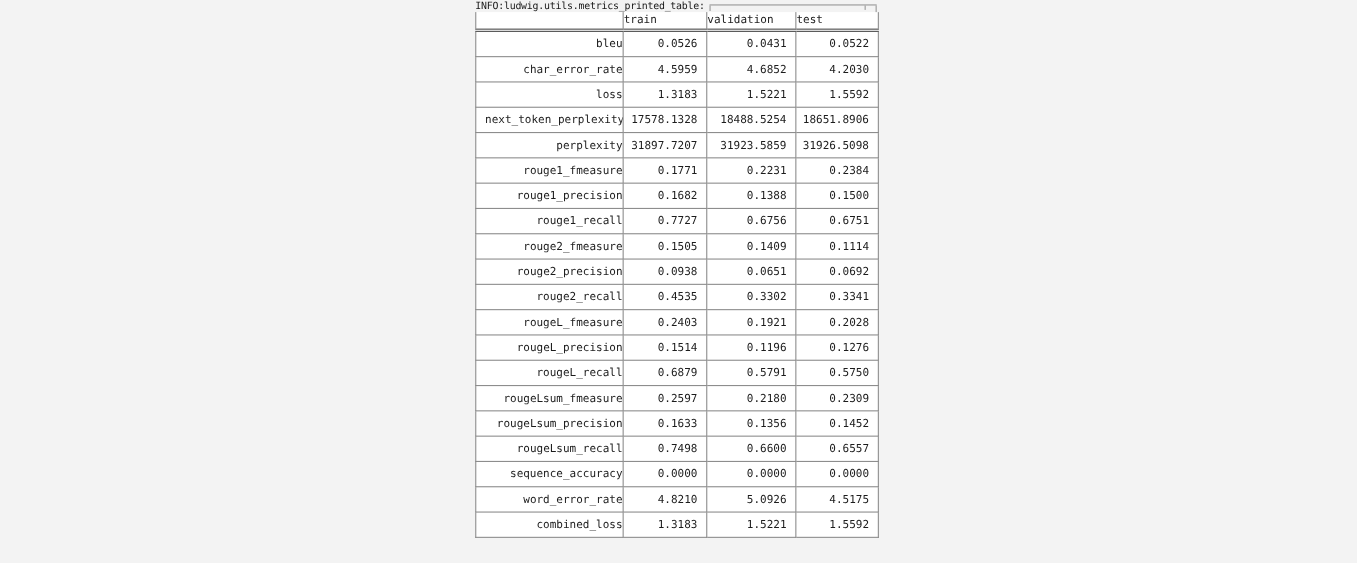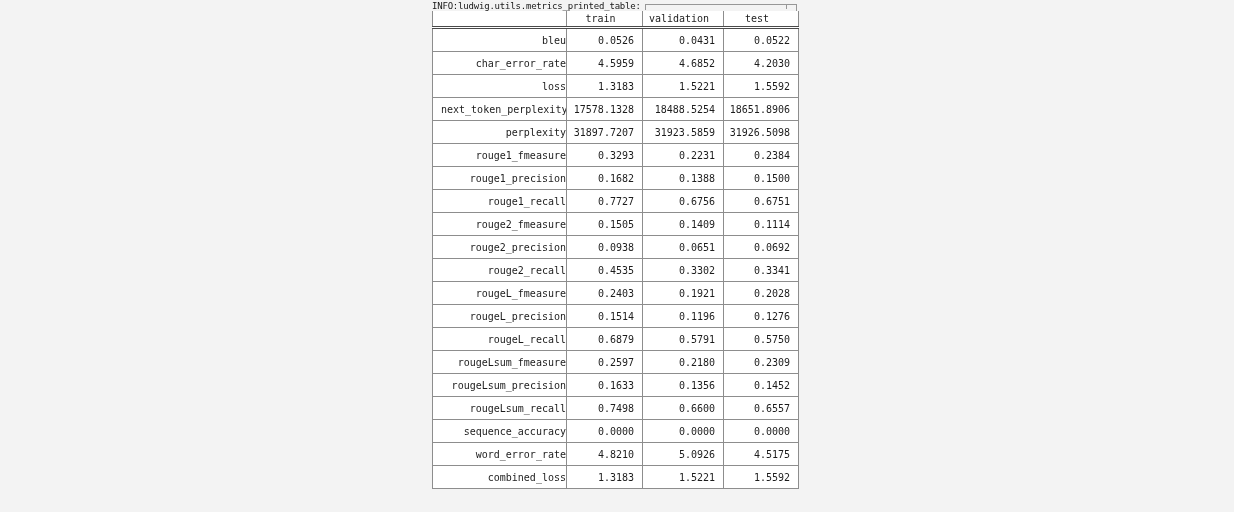--- a/index.html
+++ b/index.html
@@ -54,21 +54,21 @@
     color:#1c1c1c;
     white-space:pre;
     overflow:hidden;
     padding:0;
   }
   table.metrics thead th{
     border-top:none;
     border-bottom:3px double #4a4a4a;
     height:15px;
     font-weight:normal;
-    text-align:center;
+    text-align:left;
     padding-right:8px;
   }
   table.metrics thead th.name-col{
     text-align:left;
     padding-left:8px;
   }
   table.metrics td{
     height:22px;
   }
   table.metrics td.metric-name{
@@ -135,21 +135,21 @@
           <td class="num">18651.8906</td>
         </tr>
         <tr>
           <td class="metric-name">perplexity</td>
           <td class="num">31897.7207</td>
           <td class="num">31923.5859</td>
           <td class="num">31926.5098</td>
         </tr>
         <tr>
           <td class="metric-name">rouge1_fmeasure</td>
-          <td class="num">0.3293</td>
+          <td class="num">0.1771</td>
           <td class="num">0.2231</td>
           <td class="num">0.2384</td>
         </tr>
         <tr>
           <td class="metric-name">rouge1_precision</td>
           <td class="num">0.1682</td>
           <td class="num">0.1388</td>
           <td class="num">0.1500</td>
         </tr>
         <tr>

